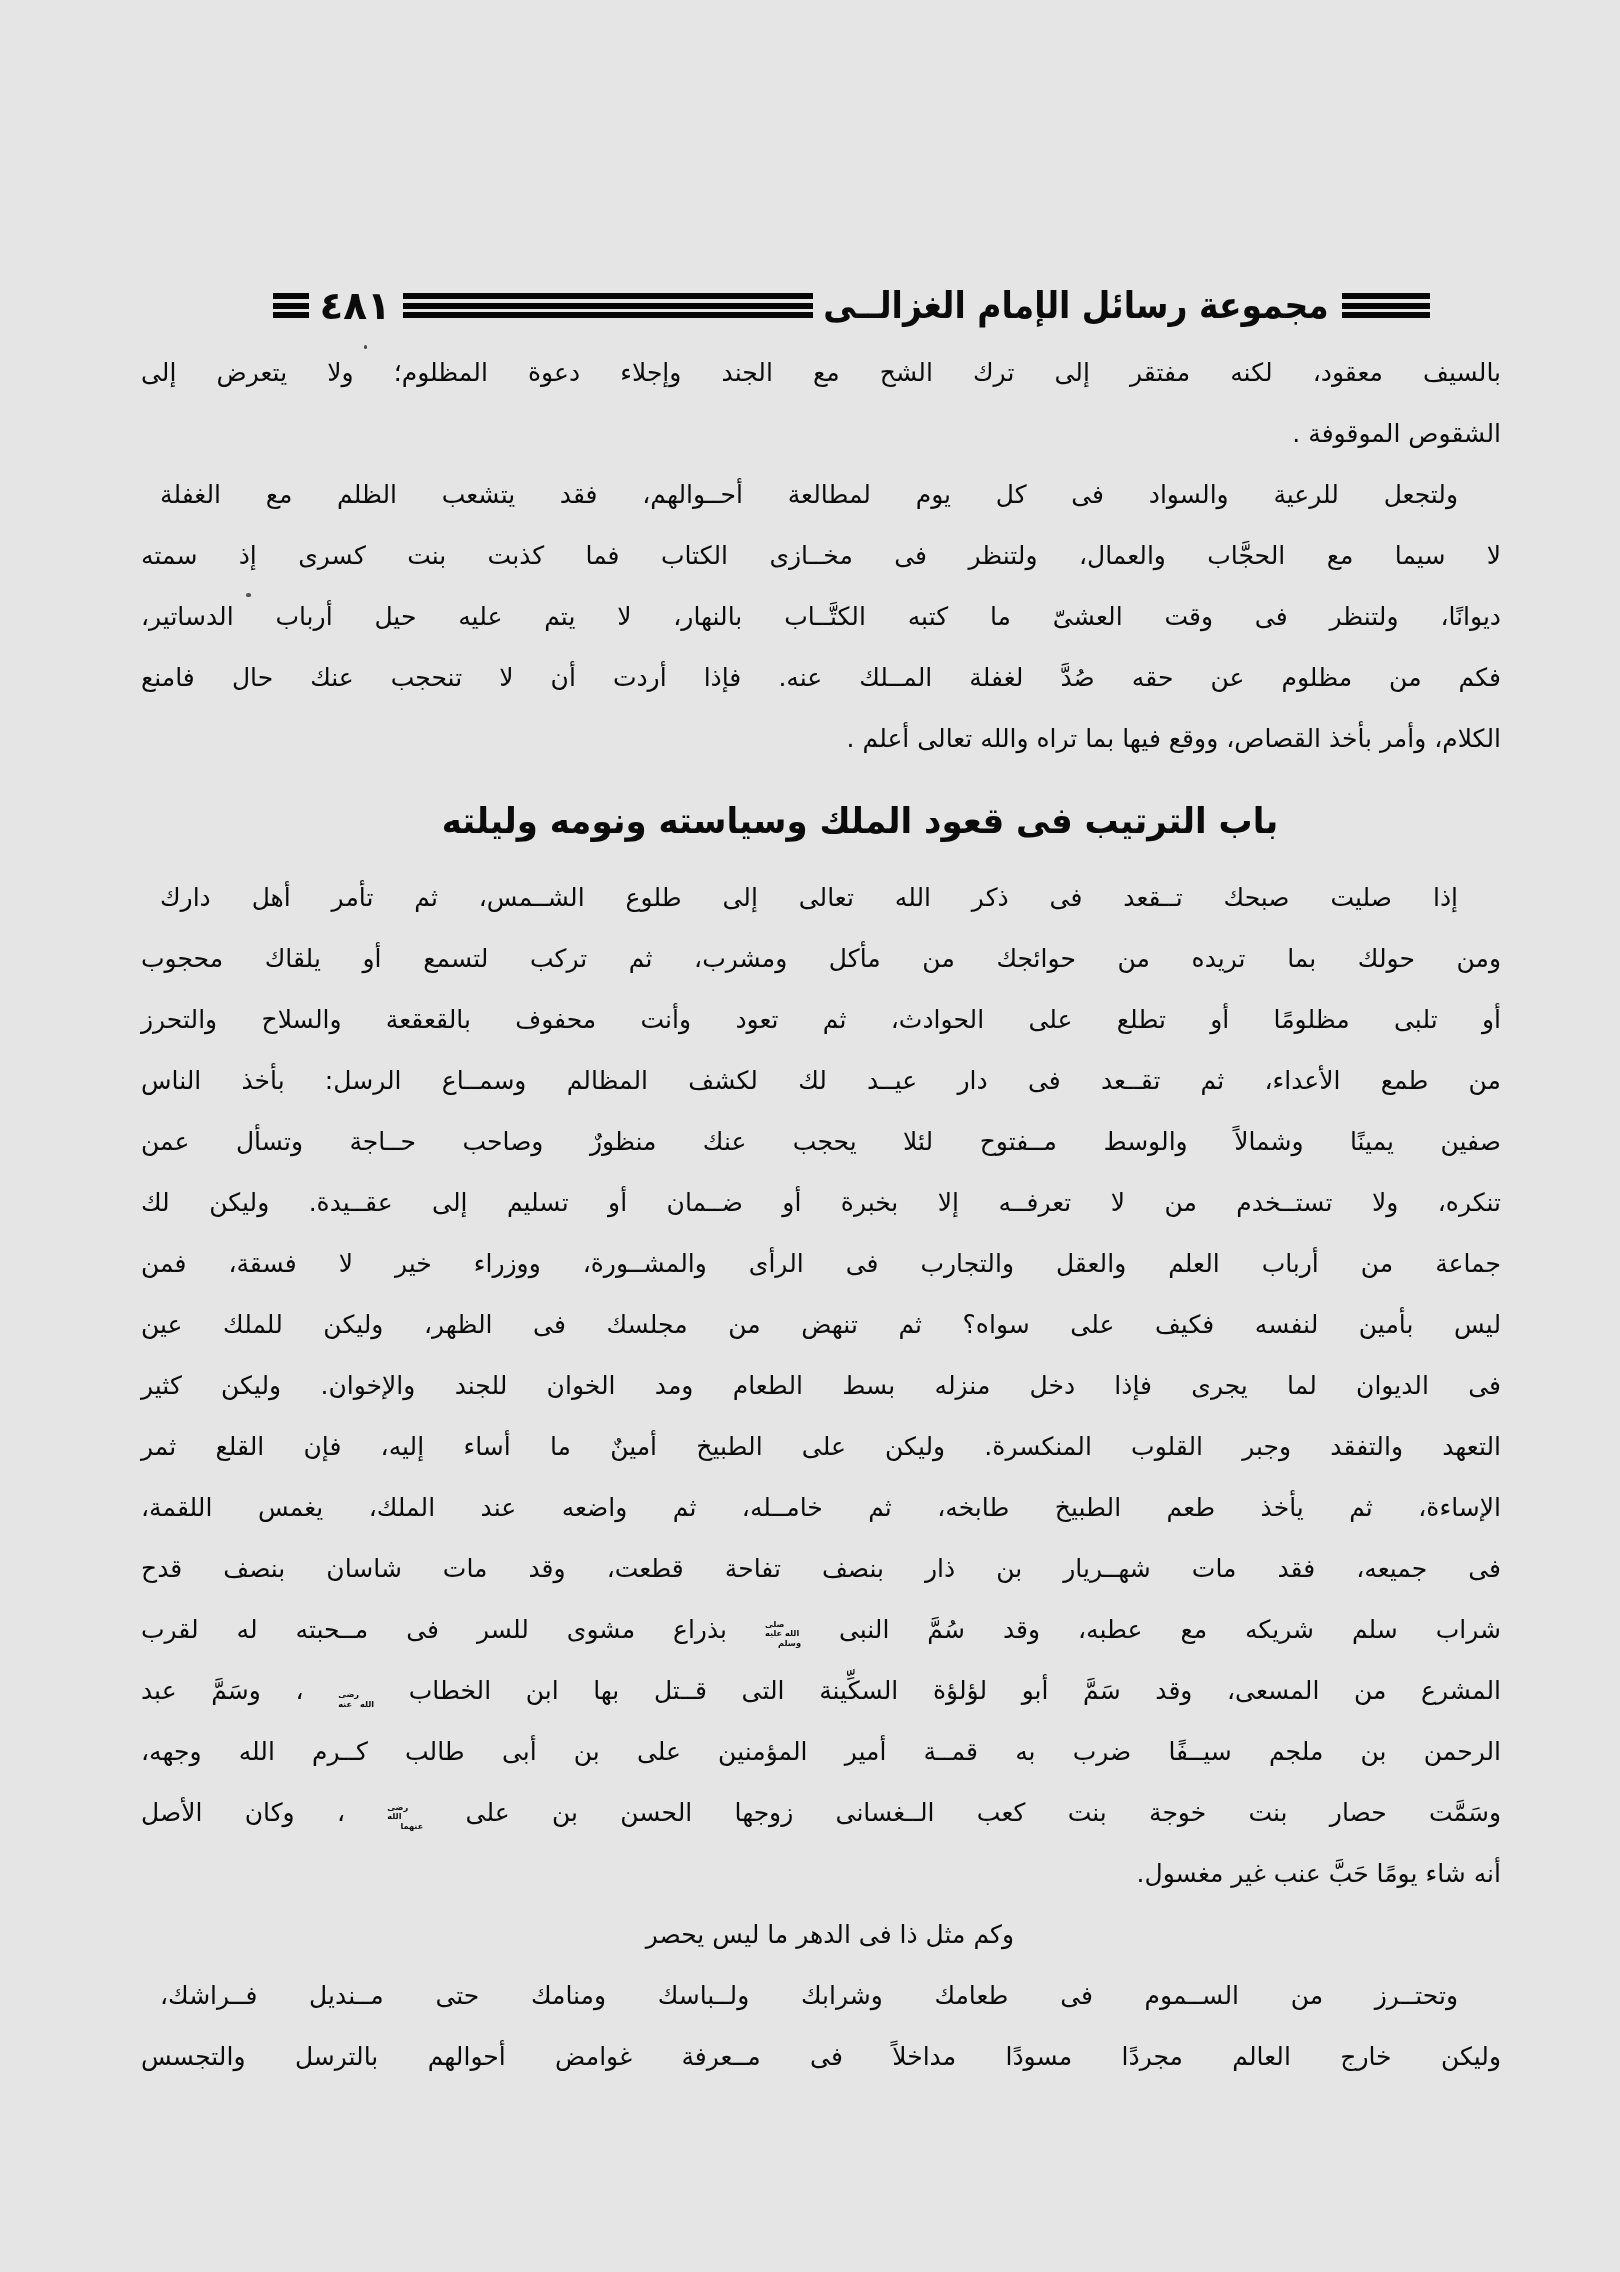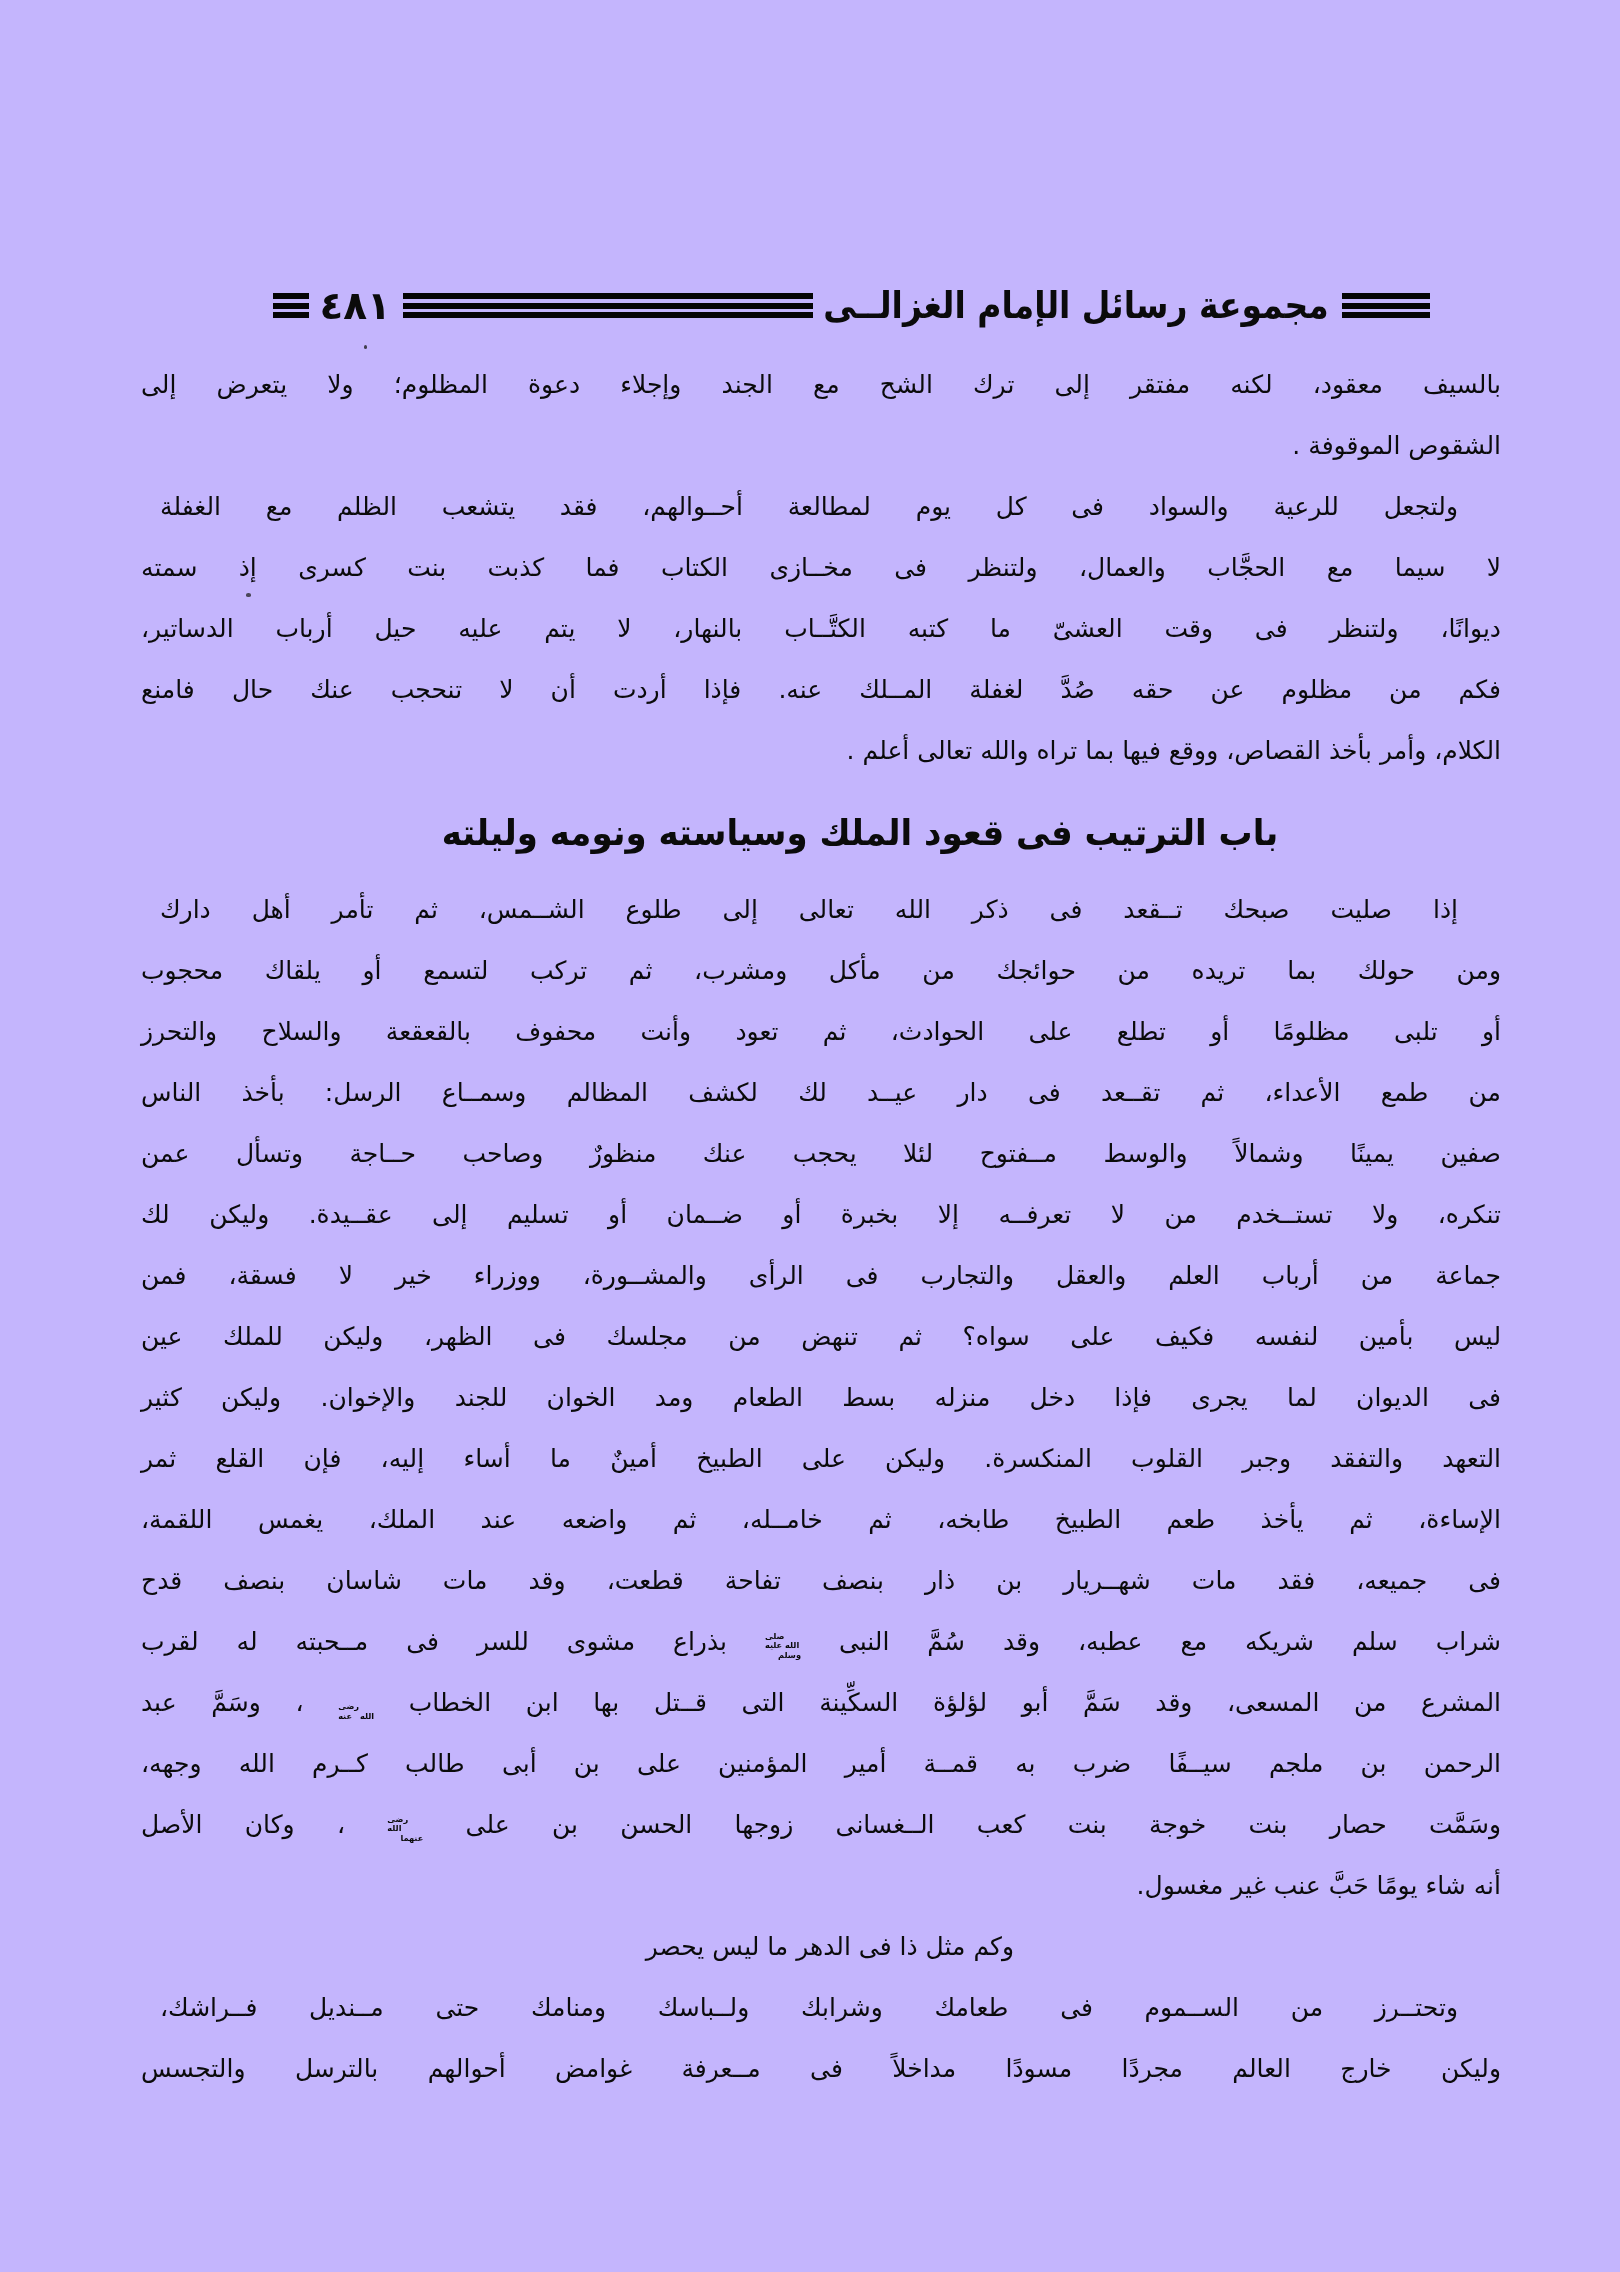--- a/index.html
+++ b/index.html
@@ -1,19 +1,19 @@
 <!DOCTYPE html>
 <html lang="ar" dir="rtl" style="font-size:12px"><head>
 <meta charset="utf-8">
 <style>
   html,body{margin:0;padding:0;background:#ffffff;}
   .page{
     position:relative;
     width:1620px;height:2273px;
-    background:#c4b5fd;
+    background:#e5e5e5;
     overflow:hidden;
     font-family:"DejaVu Sans",sans-serif;
     color:#0b0b0b;
     direction:rtl;
   }
   
   .page-header{
     position:absolute;top:281px;left:273px;right:190px;height:48px;
     display:flex;align-items:center;direction:ltr;
   }
@@ -30,21 +30,21 @@
     margin-left:10.4px;letter-spacing:1.5px;direction:rtl;
   }
   .book-title{
     font-size:33px;font-weight:bold;line-height:1;
     direction:rtl;white-space:nowrap;
     transform:scaleY(1.12);
     letter-spacing:-0.7px;
   }
   
   .text-block{
-    position:absolute;top:354px;left:141px;right:119px;
+    position:absolute;top:342px;left:141px;right:119px;
     font-size:25px;line-height:61px;
     text-align:right;
   }
   .line{white-space:normal;}
   .line.fill{text-align:justify;text-align-last:justify;}
   .line.end{text-align:right;}
   .line.indent{padding-right:43px;margin-left:19px;}
   .line.poem{padding-right:487px;}
   .heading{
     font-weight:bold;font-size:34px;line-height:67px;

